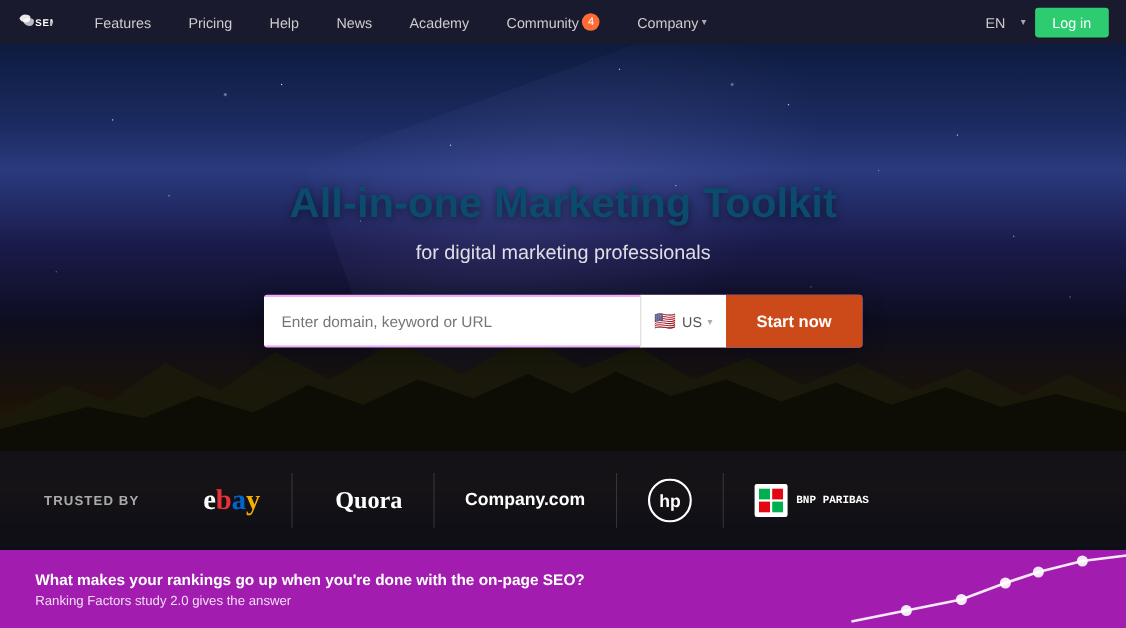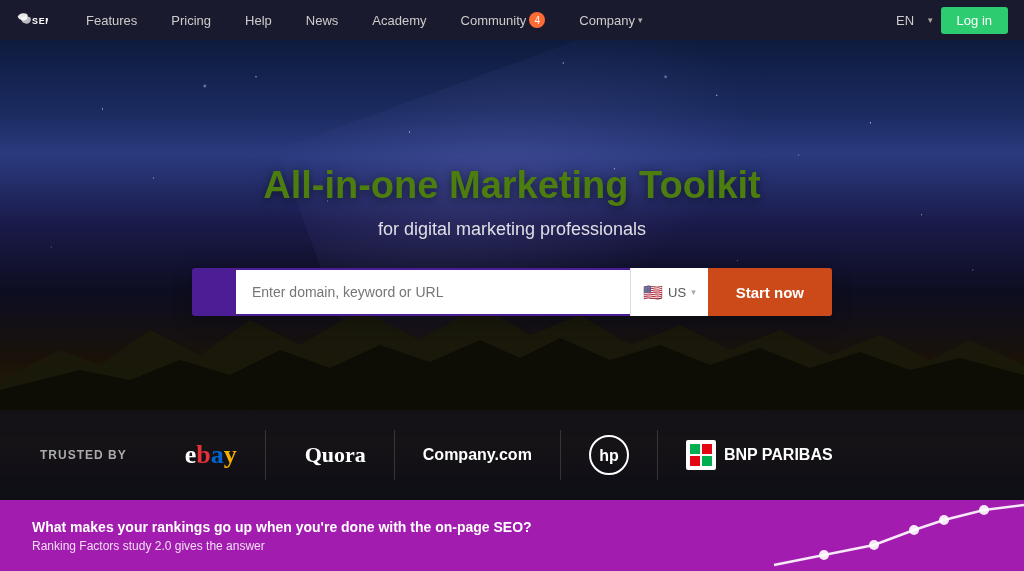--- a/index.html
+++ b/index.html
@@ -203,50 +203,49 @@
       height: 50px;
     }
     .trusted-logo-item:last-child { border-right: none; }
     .logo-ebay { font-family: 'Georgia', serif; font-size: 26px; font-weight: bold; color: white; }
     .logo-quora { font-family: 'Georgia', serif; font-size: 22px; font-weight: bold; color: white; margin-left: 11px; }
     .logo-booking { font-size: 16px; font-weight: bold; color: white; font-family: Arial; }
     .logo-hp {
       width: 40px;
       height: 40px;
     }
-    .logo-bnp { font-size: 16px; font-weight: bold; color: white; font-family: Liberation Sans, sans-serif; text-align: right; }
+    .logo-bnp { font-size: 10px; font-weight: bold; color: white; font-family: Liberation Mono, monospace; text-align: right; }
 
     
     .hero-content {
       position: relative;
       z-index: 5;
       text-align: center;
       margin-bottom: 60px;
     }
     .hero-title {
-      color: #4d7c0f;
+      color: #0c4a6e;
       font-size: 38px;
       font-weight: bold;
       margin-bottom: 12px;
       text-shadow: 0 2px 8px rgba(0,0,0,0.5);
     }
     .hero-subtitle {
       color: rgba(255,255,255,0.85);
       font-size: 18px;
       margin-bottom: 28px;
     }
     .search-bar {
       display: flex;
       align-items: center;
-      width: 640px;
-      background: #4c1d95;
+      width: 544px;
+      background: #f0abfc;
       border-radius: 3px;
       overflow: hidden;
       box-shadow: 0 4px 20px rgba(0,0,0,0.3);
-      padding-left: 44px;
     }
     .search-input {
       flex: 1;
       border: none;
       outline: none;
       padding: 14px 16px;
       font-size: 14px;
       color: #555;
     }
     .country-select {

